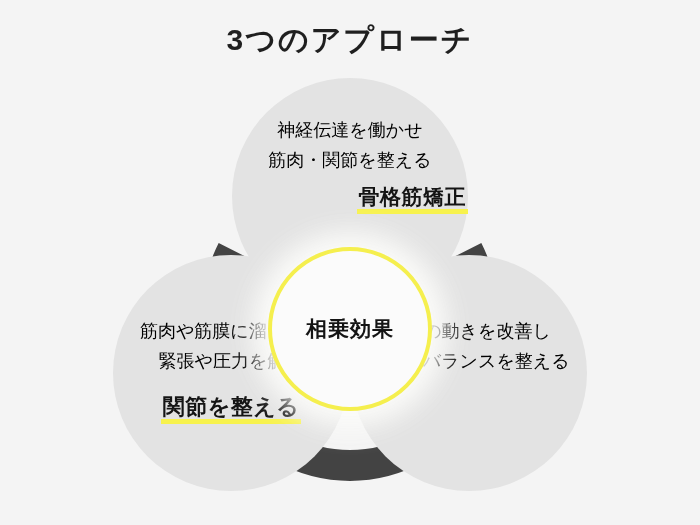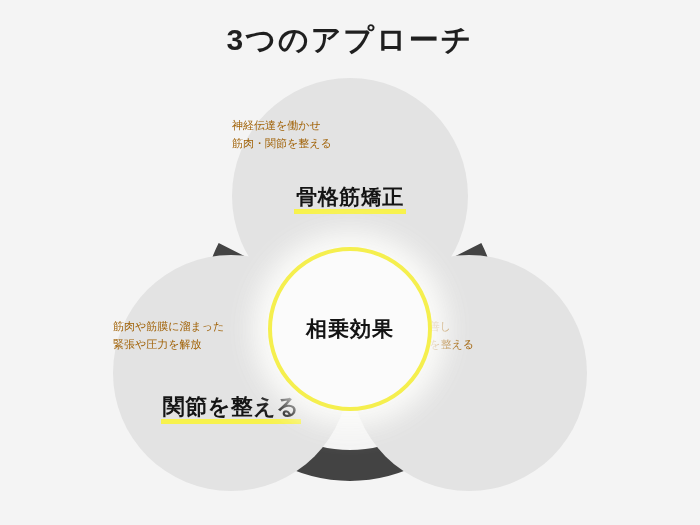--- a/index.html
+++ b/index.html
@@ -54,42 +54,42 @@
     background: #e3e3e3;
   }
   .lobe.top   { left: 232px; top: 78px; }
   .lobe.left  { left: 113px; top: 255px; }
   .lobe.right { left: 351px; top: 255px; }
 
   .lobe-desc {
     position: absolute;
     left: 0;
     width: 236px;
-    text-align: left;
-    font-size: 11px;
+    text-align: center;
+    font-size: 18px;
     line-height: 1.65;
-    color: #a16207;
+    color: #000000;
     white-space: pre-line;
   }
   .lobe.top .lobe-desc  { top: 38px; }
   .lobe.left .lobe-desc { top: 62px; }
   .lobe.right .lobe-desc{ top: 62px; }
 
   .lobe-title {
     position: absolute;
     left: 0;
     width: 236px;
     text-align: center;
     font-size: 21px;
     font-weight: 700;
     color: #141414;
     line-height: 1.42;
     letter-spacing: 0.5px;
   }
-  .lobe.top .lobe-title   { top: 104px; }
+  .lobe.top .lobe-title   { top: 104px; text-align: right; }
   .lobe.left .lobe-title  { top: 136px; font-size: 22px; }
   .lobe.right .lobe-title { top: 126px; font-size: 17px; }
 
   .lobe-title .ul {
     display: inline-block;
     background-image: linear-gradient(to top, #f7f24d 0, #f7f24d 5px, transparent 5px);
     padding: 0 2px 2px 2px;
   }
 
   

